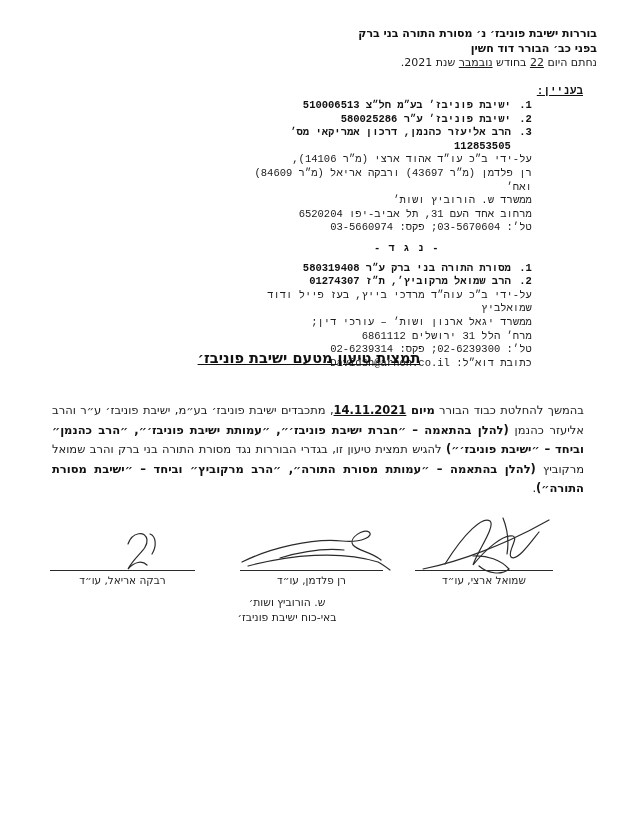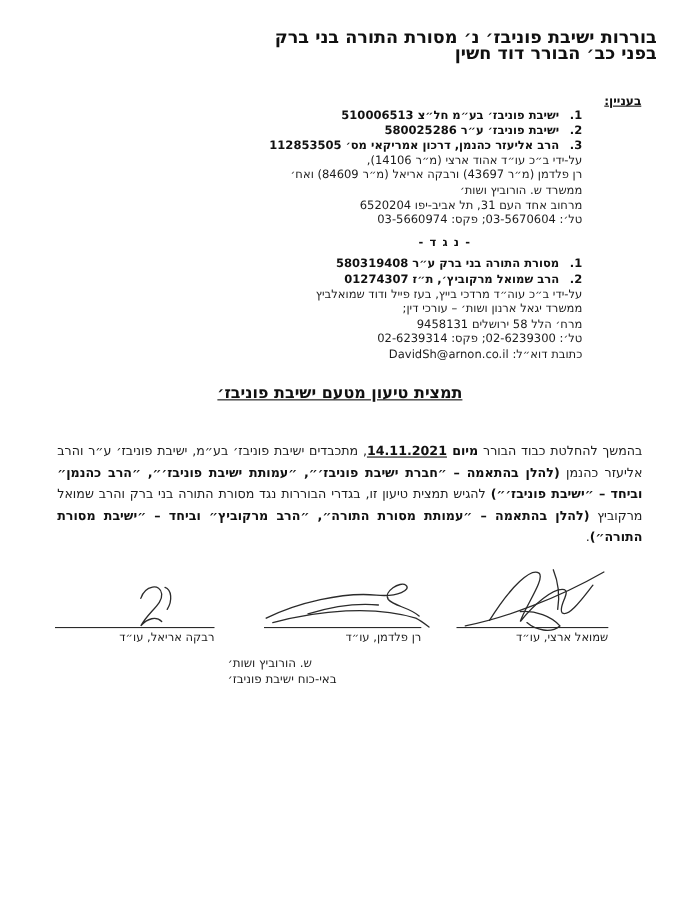--- a/index.html
+++ b/index.html
@@ -15,33 +15,34 @@
   }
   .b { font-weight: bold; color: #111; }
   .u { text-decoration: underline; }
 
   
   .header {
     position: absolute;
     top: 27px;
     right: 21px;
     text-align: right;
-    font-size: 16px;
+    font-size: 11px;
     line-height: 14.5px;
   }
 
   
   .parties {
     position: absolute;
     top: 85px;
     right: 35px;
     display: flex;
     align-items: flex-start;
-    gap: 20px;
+    gap: 5px;
     font-size: 10.5px;
+    font-family: Liberation Mono, monospace;
   }
   .in-re {
     font-weight: bold;
     text-decoration: underline;
     font-size: 11px;
     white-space: nowrap;
     color: #111;
   }
   .party-col {
     margin-top: 14px;
@@ -83,50 +84,51 @@
     margin: 12px;
     text-align: justify;
     font-size: 11.5px;
     line-height: 19.5px;
   }
 
   
   .sig {
     position: absolute;
     top: 512px;
-    text-align: right;
+    text-align: center;
     font-size: 10.5px;
   }
   .sig svg { display: block; overflow: visible; }
   .sig-line { border-top: 1.2px solid #2a2a2a; height: 0; }
   .sig-name { padding-top: 3px; white-space: nowrap; }
   .sig-right { right: 65px;  width: 138px; }
   .sig-mid   { right: 235px; width: 143px; }
   .sig-left  { right: 423px; width: 145px; }
   .scrawl { stroke: #2b2b2b; fill: none; stroke-width: 1.2; stroke-linecap: round; }
 
   
   .firm {
     position: absolute;
     top: 595px;
     left: 207px;
     width: 160px;
-    text-align: left;
+    text-align: center;
     font-size: 10.8px;
     line-height: 15px;
   }
 </style>
 </head>
 <body>
 
 <div class="page">
 
   <div class="header">
     <div class="b">בוררות ישיבת פוניבז׳ נ׳ מסורת התורה בני ברק</div>
     <div class="b">בפני כב׳ הבורר דוד חשין</div>
+    <div><span>נחתם היום </span><span class="u">22</span><span> בחודש </span><span class="u">נובמבר</span><span> שנת 2021.</span></div>
   </div>
 
   <div class="parties">
     <div class="in-re">בעניין:</div>
     <div class="party-col">
 
       <div class="party-item">
         <span class="num">1.</span>
         <span>ישיבת פוניבז׳ בע״מ חל״צ 510006513</span>
       </div>
@@ -151,21 +153,21 @@
         <div class="party-item">
           <span class="num">1.</span>
           <span>מסורת התורה בני ברק ע״ר 580319408</span>
         </div>
         <div class="party-item">
           <span class="num">2.</span>
           <span>הרב שמואל מרקוביץ׳, ת״ז 01274307</span>
         </div>
         <div class="rep-line">על-ידי ב״כ עוה״ד מרדכי בייץ, בעז פייל ודוד שמואלביץ</div>
         <div class="rep-line">ממשרד יגאל ארנון ושות׳ – עורכי דין;</div>
-        <div class="rep-line">מרח׳ הלל 58 ירושלים 9458131</div>
+        <div class="rep-line">מרח׳ הלל 31 ירושלים 6861112</div>
         <div class="rep-line">טל׳: 02-6239300; פקס: 02-6239314</div>
         <div class="rep-line">כתובת דוא״ל: DavidSh@arnon.co.il</div>
       </div>
     </div>
   </div>
 
   <div class="doc-title">
     <span>תמצית טיעון מטעם ישיבת פוניבז׳</span>
   </div>
 

